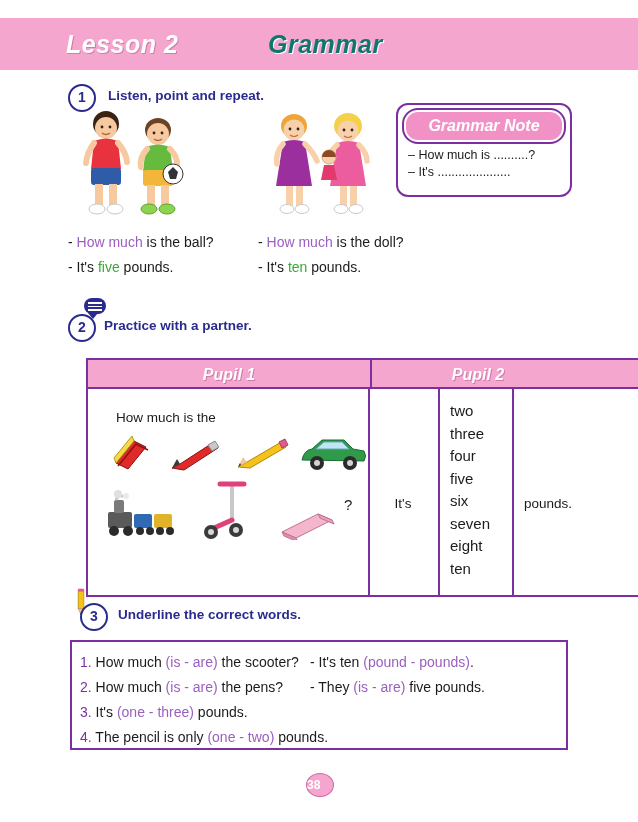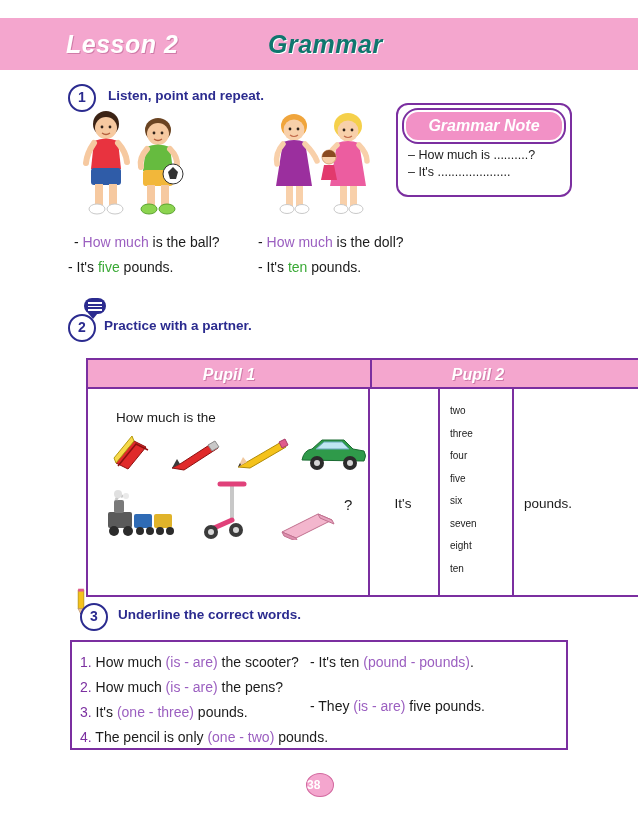--- a/index.html
+++ b/index.html
@@ -113,21 +113,21 @@
     color: #1b1b1b;
   }
 
   .sent {
     position: absolute;
     font-size: 14px;
     color: #1b1b1b;
   }
   .hl-purple { color: #9b5fc0; }
   .hl-green { color: #39a935; }
-  #s1 { left: 68px; top: 234px; margin-left: 6px; }
+  #s1 { left: 68px; top: 234px; }
   #s2 { left: 68px; top: 259px; }
   #s3 { left: 258px; top: 234px; }
   #s4 { left: 258px; top: 259px; }
 
   
   #ex2-num { left: 68px; top: 314px; }
   #ex2-label { left: 104px; top: 318px; }
   .speech-bubble {
     position: absolute;
     left: 84px; top: 298px;
@@ -208,21 +208,21 @@
     position: absolute;
     left: 280px; top: 136px;
     width: 70px;
     text-align: center;
     font-size: 13.5px;
     color: #1b1b1b;
   }
   .num-list {
     position: absolute;
     left: 362px; top: 40px;
-    font-size: 10px;
+    font-size: 15px;
     color: #1b1b1b;
     line-height: 22.5px;
   }
   .cell-pounds {
     position: absolute;
     left: 424px; top: 136px;
     width: 72px;
     text-align: center;
     font-size: 13.5px;
     color: #1b1b1b;
@@ -247,21 +247,21 @@
   .q-line {
     position: absolute;
     font-size: 14px;
     color: #1b1b1b;
   }
   .q-num { color: #7b2fa0; }
   .q-opt { color: #9b5fc0; }
   #q1 { left: 80px; top: 654px; }
   #q1b { left: 310px; top: 654px; }
   #q2 { left: 80px; top: 679px; }
-  #q2b { left: 310px; top: 679px; margin-top: 19px; }
+  #q2b { left: 310px; top: 679px; }
   #q3 { left: 80px; top: 704px; }
   #q4 { left: 80px; top: 729px; }
 
   
   .pagenum {
     position: absolute;
     left: 306px; top: 773px;
     width: 26px; height: 22px;
     border-radius: 50%;
     background: #f4a6ce;

